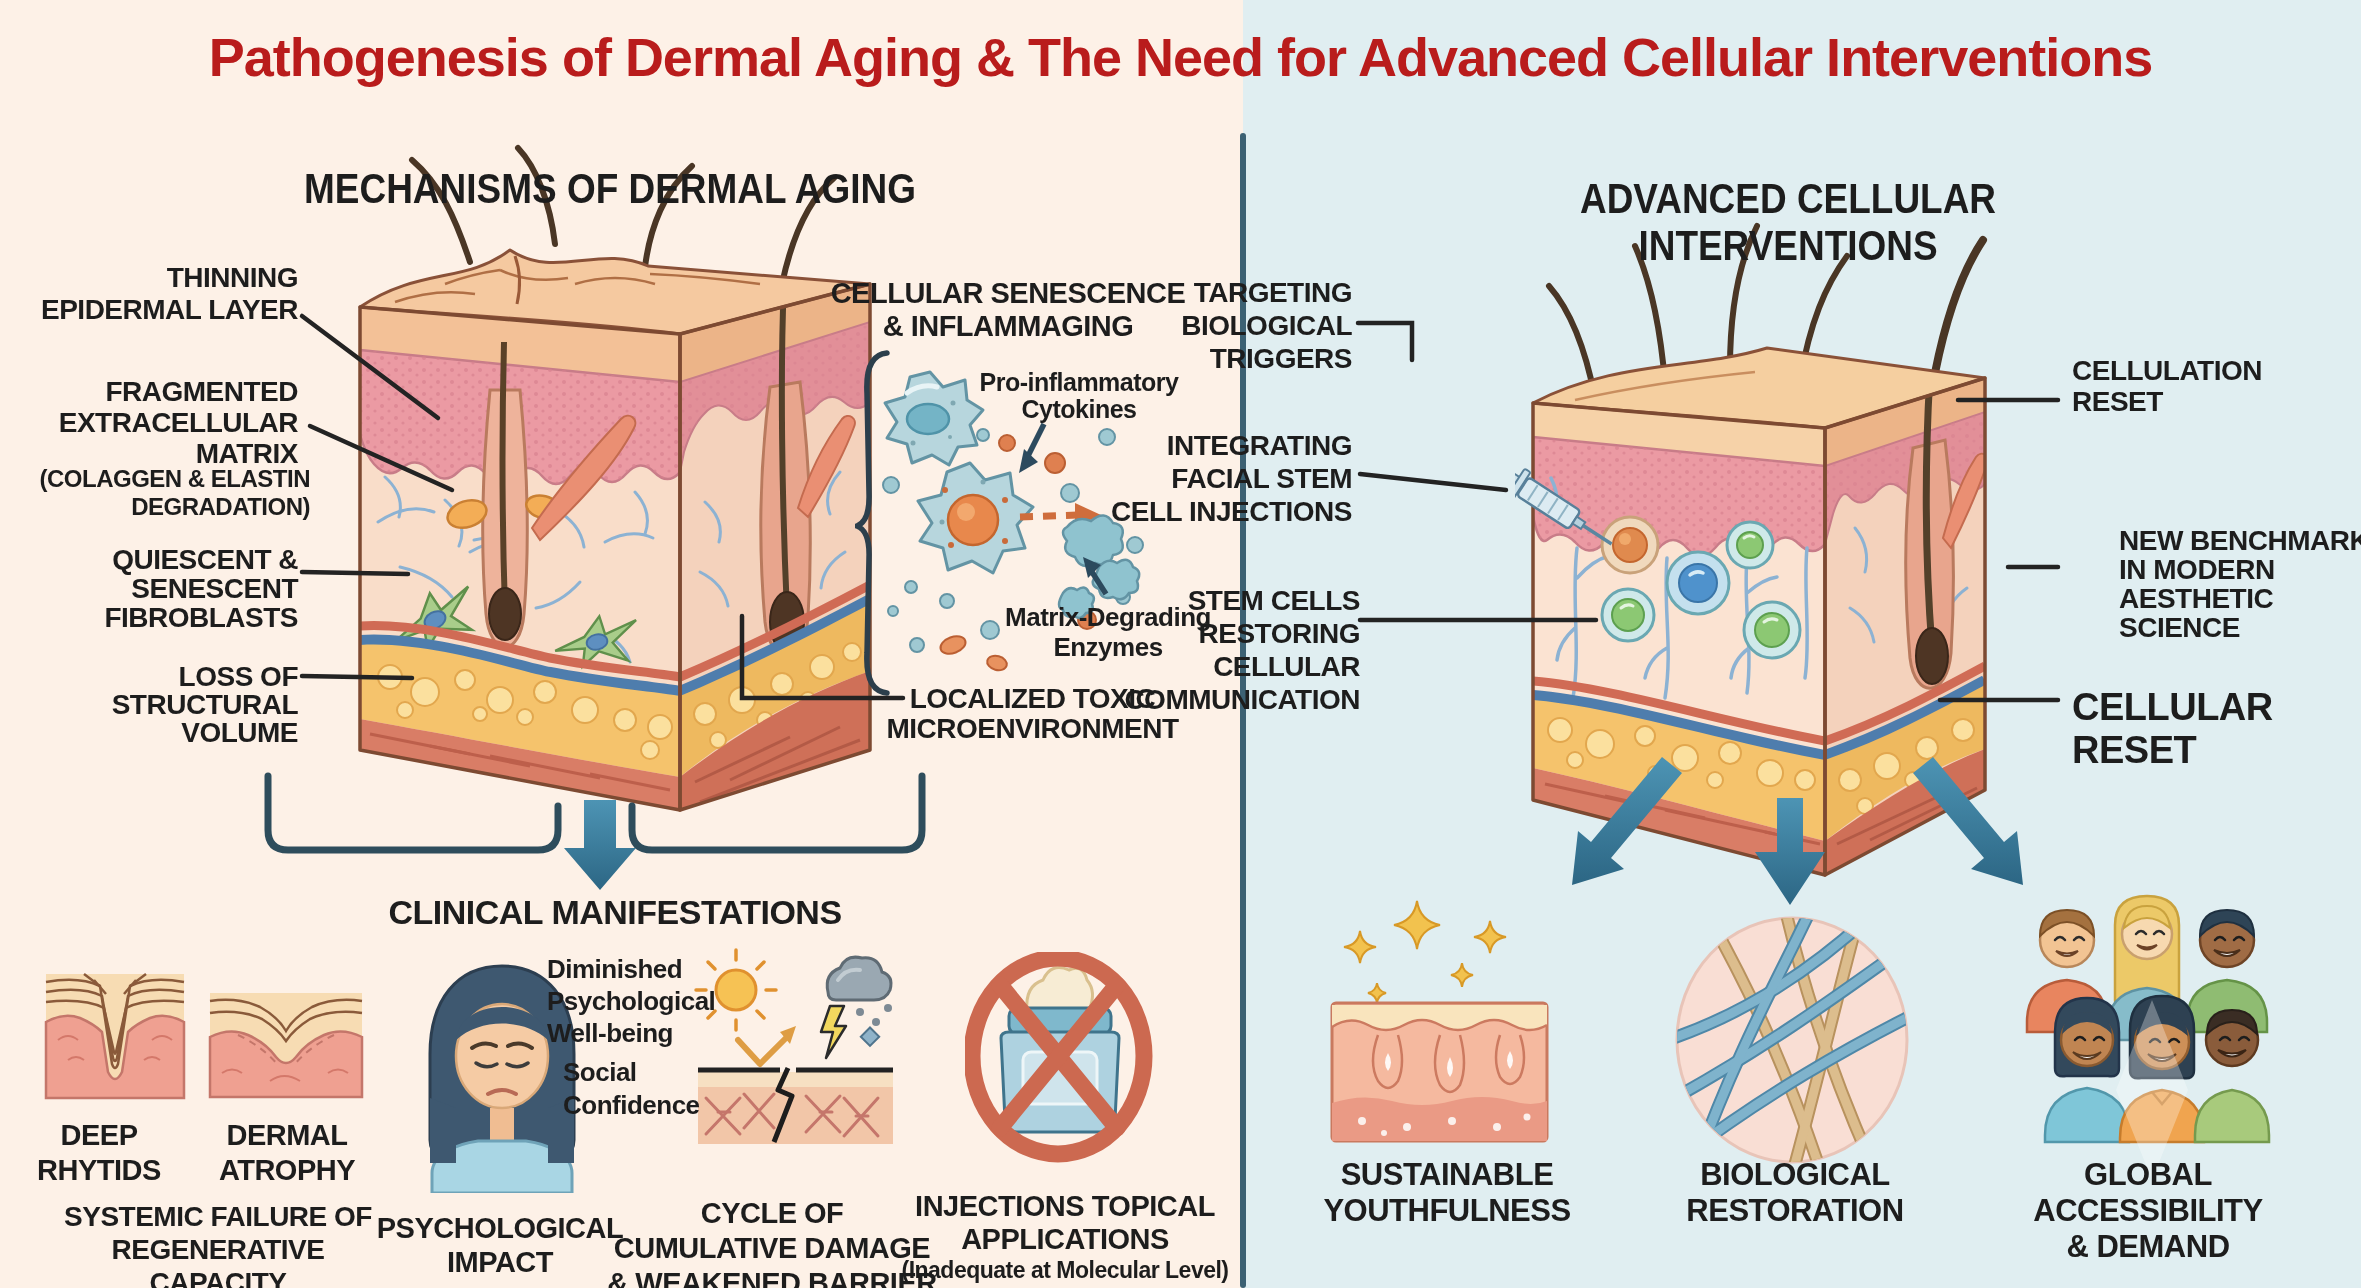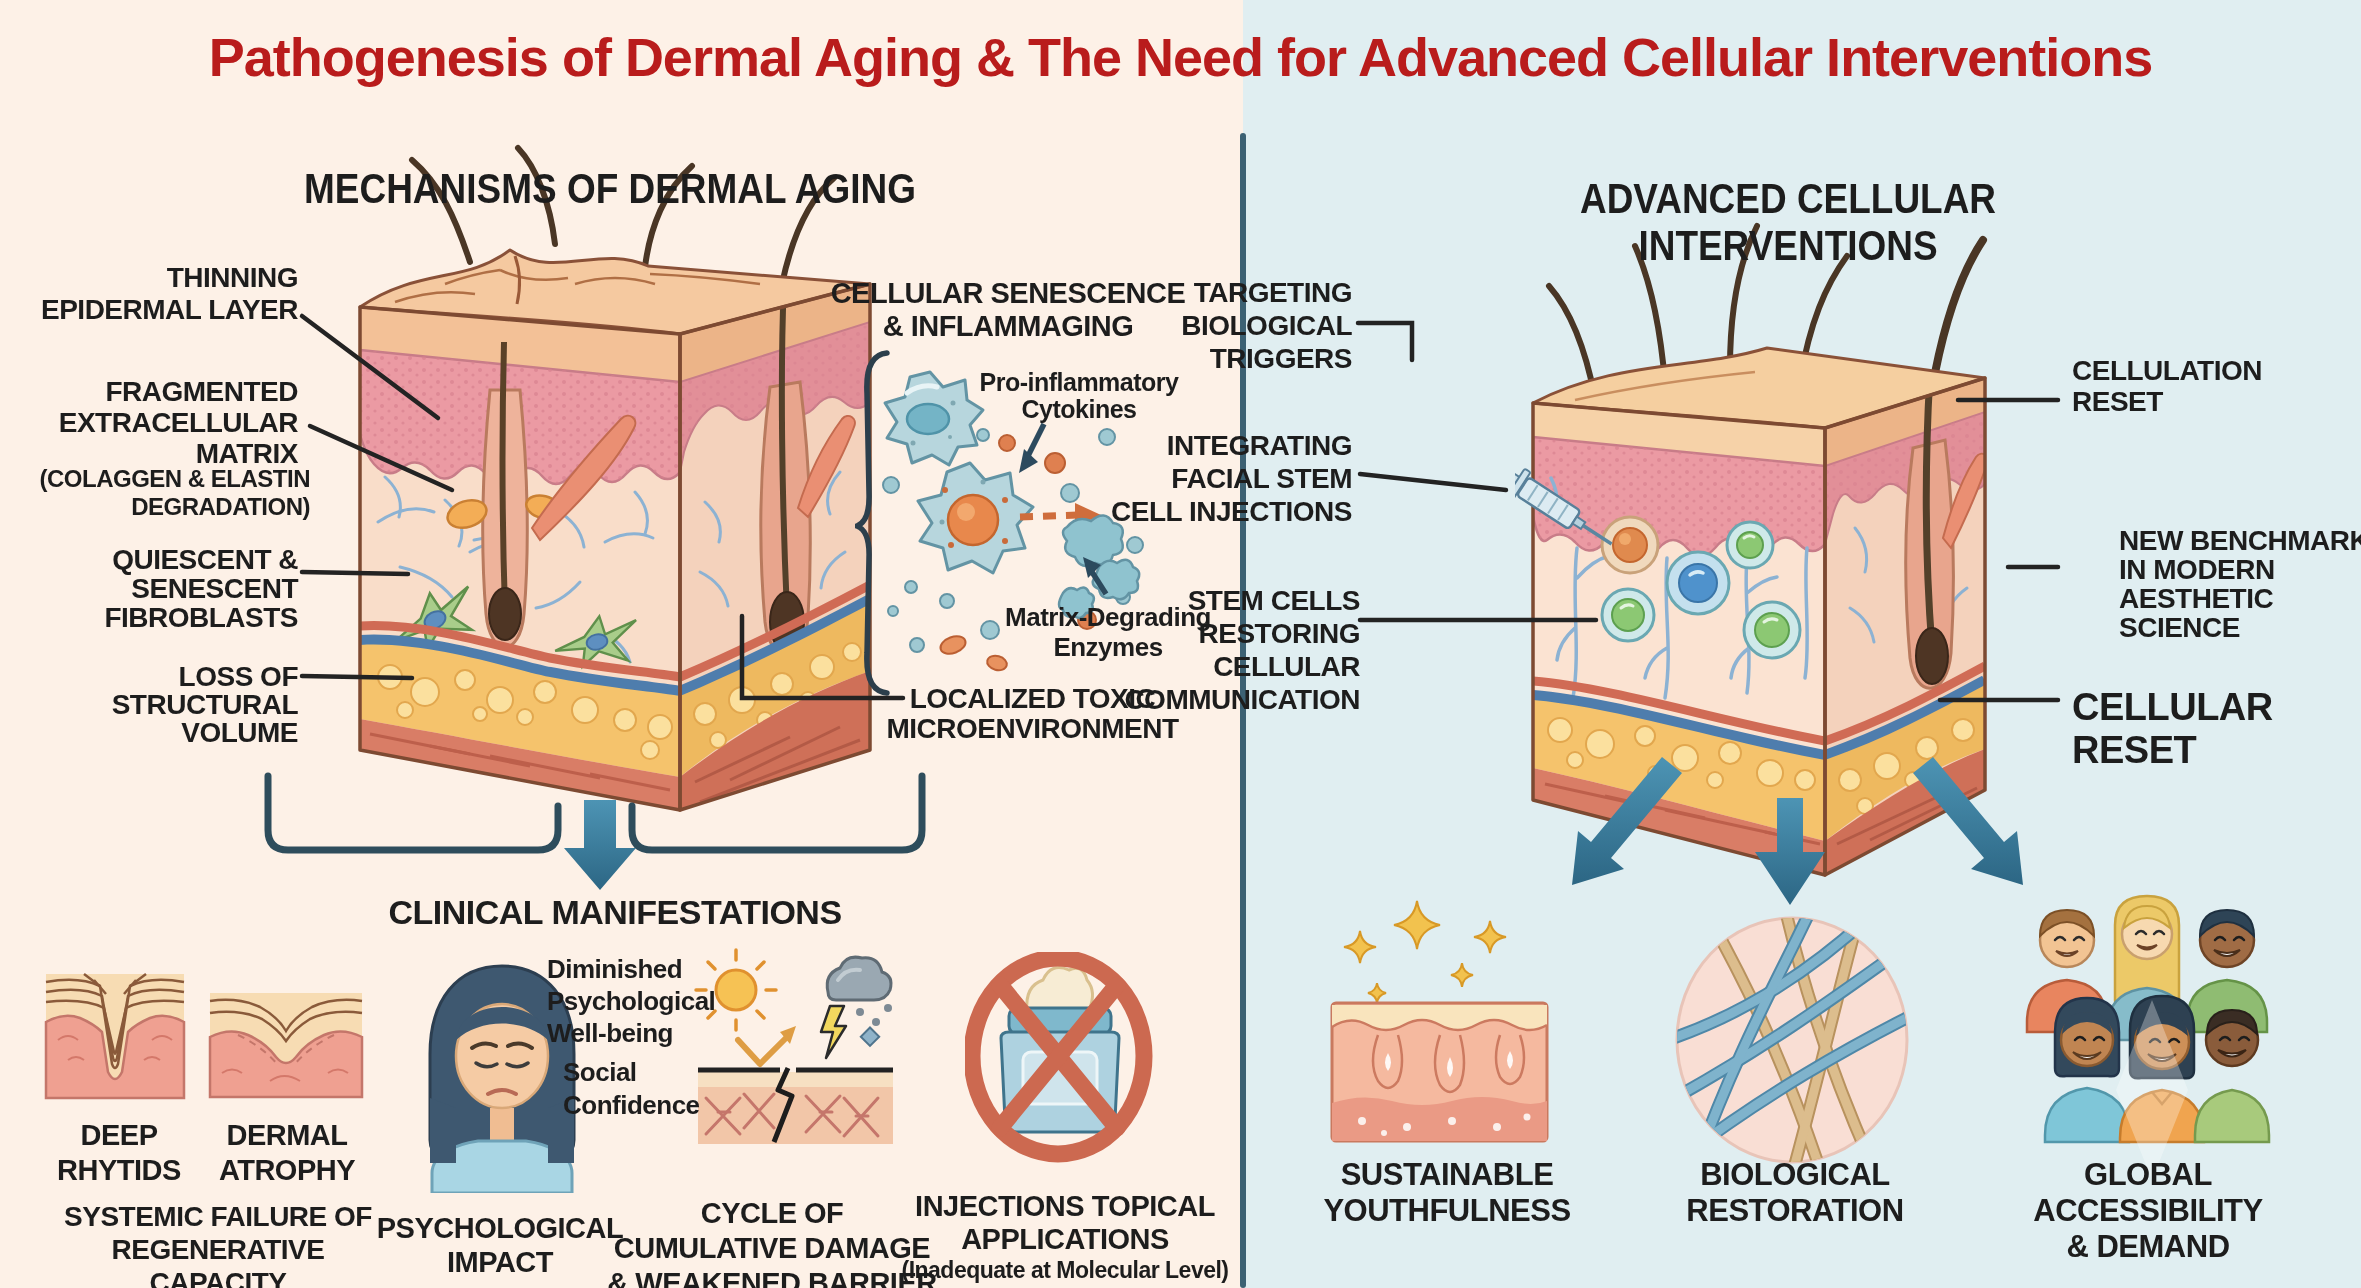--- a/index.html
+++ b/index.html
@@ -416,21 +416,21 @@
   <div class="lbl c" style="left:808px;width:400px;top:277px;font-size:29px;line-height:33px;">CELLULAR SENESCENCE
 &amp; INFLAMMAGING</div>
   <div class="lbl c" style="left:968px;width:280px;top:602px;font-size:26px;line-height:30px;">Matrix-Degrading
 Enzymes</div>
   <div class="lbl c" style="left:959px;width:240px;top:369px;font-size:25px;line-height:27px;">Pro-inflammatory
 Cytokines</div>
   <div class="lbl c" style="left:860px;width:345px;top:684px;font-size:28px;line-height:30px;">LOCALIZED TOXIC
 MICROENVIRONMENT</div>
 
   <div class="lbl c" style="left:315px;width:600px;top:893px;font-size:34px;">CLINICAL MANIFESTATIONS</div>
-  <div class="lbl c" style="left:44px;width:150px;top:1118px;font-size:29px;line-height:35px;">DEEP
+  <div class="lbl c" style="left:24px;width:150px;top:1118px;font-size:29px;line-height:35px;">DEEP
 RHYTIDS</div>
   <div class="lbl c" style="left:212px;width:150px;top:1118px;font-size:29px;line-height:35px;">DERMAL
 ATROPHY</div>
   <div class="lbl c" style="left:28px;width:380px;top:1200px;font-size:28px;line-height:33px;">SYSTEMIC FAILURE OF
 REGENERATIVE
 CAPACITY</div>
   <div class="lbl c" style="left:370px;width:260px;top:1211px;font-size:29px;line-height:34px;">PSYCHOLOGICAL
 IMPACT</div>
   <div class="lbl l" style="left:547px;width:240px;top:953px;font-size:26px;line-height:32px;">Diminished
 Psychological

